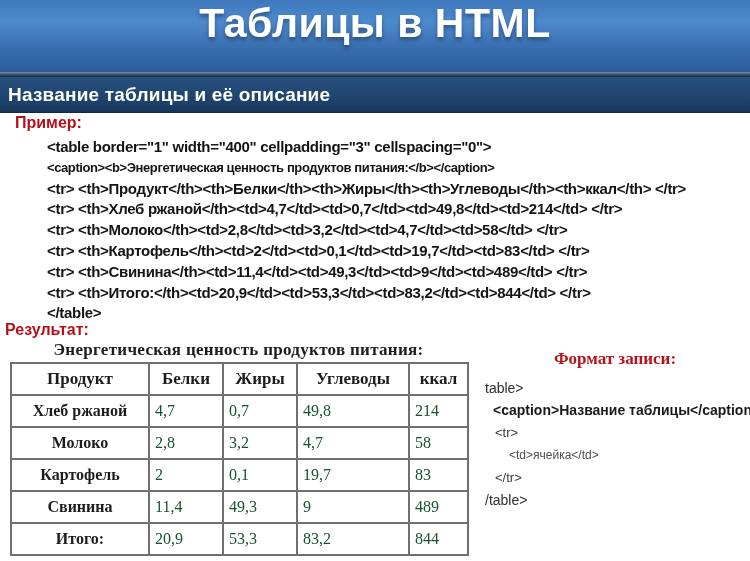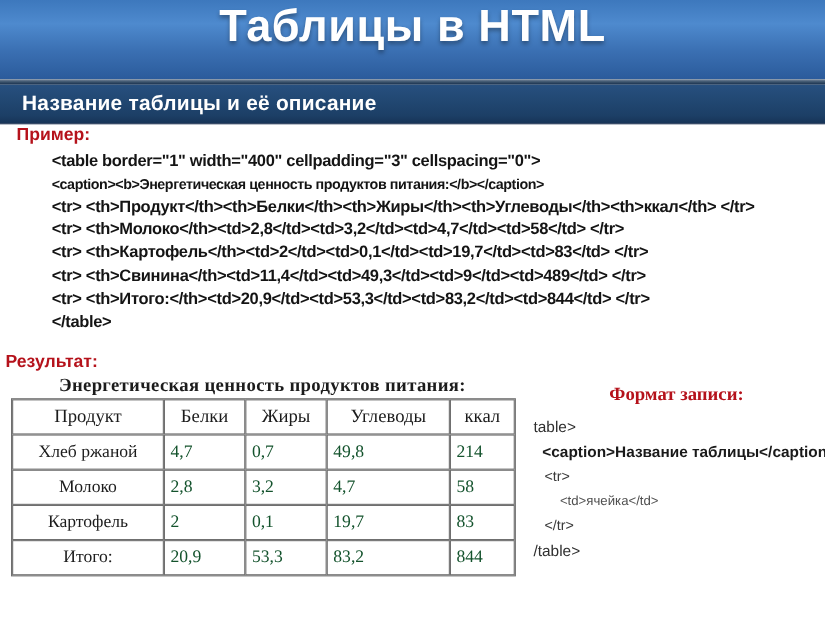--- a/index.html
+++ b/index.html
@@ -18,21 +18,21 @@
     text-shadow:0 3px 4px rgba(0,0,0,0.35);
   }
   .bar-sep{
     position:absolute;top:72px;left:0;width:750px;height:5px;
     background:linear-gradient(180deg,#7d8da0 0%,#3f5770 45%,#132c4a 100%);
   }
   .subtitle-bar{
     position:absolute;top:77px;left:0;width:750px;height:36px;box-sizing:border-box;
     background:linear-gradient(180deg,#27507f 0%,#1c3f66 80%,#173457 100%);
     border-bottom:1px solid #12294a;
-    display:flex;align-items:center;padding-left:20px;
+    display:flex;align-items:center;padding-left:8px;
   }
   .subtitle-bar .subtitle{
     color:#ffffff;font-size:19px;font-weight:bold;letter-spacing:0.2px;
   }
   
   .label{position:absolute;color:#b5121b;font-weight:bold;font-size:16px;}
   .example-label{left:15px;top:114px;}
   .result-label{left:5px;top:321px;}
   .format-label{left:480px;top:349px;width:270px;text-align:center;font-size:17px;font-family:Liberation Serif, serif;}
   
@@ -51,21 +51,21 @@
     letter-spacing:0.3px;
   }
   table.result-table{
     border-collapse:separate;border-spacing:0;table-layout:fixed;width:457px;
     border:1px solid #6f6f6f;margin-top:2px;
   }
   .result-table th,.result-table td{
     border:1px solid #6f6f6f;height:24px;padding:3px 5px;box-sizing:content-box;
     overflow:hidden;white-space:nowrap;vertical-align:middle;
   }
-  .result-table th{font-weight:normal;font-size:16px;text-align:center;margin-top:24px;}
+  .result-table th{font-weight:bold;font-size:16px;text-align:center;margin-top:24px;}
   .result-table thead th{font-size:17px;}
   .result-table td{font-weight:normal;font-size:16px;text-align:left;color:#14532d;}
   col.c0{width:138px;} col.c1{width:74px;} col.c2{width:74px;} col.c3{width:112px;} col.c4{width:59px;}
   
   .format-code{position:absolute;left:483px;top:377px;color:#2e2e2e;}
   .fmt-line{height:22.4px;line-height:22.4px;white-space:pre;}
   .f-plain{font-size:14px;}
   .f-bold{font-size:14px;font-weight:bold;color:#1a1a1a;}
   .f-mid{font-size:13px;color:#3a3a3a;}
   .f-small{font-size:12px;color:#4f4f4f;}
@@ -83,20 +83,21 @@
   <div class="subtitle-bar">
     <span class="subtitle">Название таблицы и её описание</span>
   </div>
 
   <div class="label example-label">Пример:</div>
 
   <div class="code-block">
     <div class="code-line">&lt;table border="1" width="400" cellpadding="3" cellspacing="0"&gt;</div>
     <div class="code-line caption-line">&lt;caption&gt;&lt;b&gt;Энергетическая ценность продуктов питания:&lt;/b&gt;&lt;/caption&gt;</div>
     <div class="code-line">&lt;tr&gt; &lt;th&gt;Продукт&lt;/th&gt;&lt;th&gt;Белки&lt;/th&gt;&lt;th&gt;Жиры&lt;/th&gt;&lt;th&gt;Углеводы&lt;/th&gt;&lt;th&gt;ккал&lt;/th&gt; &lt;/tr&gt;</div>
+    <div class="code-line">&lt;tr&gt; &lt;th&gt;Хлеб ржаной&lt;/th&gt;&lt;td&gt;4,7&lt;/td&gt;&lt;td&gt;0,7&lt;/td&gt;&lt;td&gt;49,8&lt;/td&gt;&lt;td&gt;214&lt;/td&gt; &lt;/tr&gt;</div>
     <div class="code-line">&lt;tr&gt; &lt;th&gt;Молоко&lt;/th&gt;&lt;td&gt;2,8&lt;/td&gt;&lt;td&gt;3,2&lt;/td&gt;&lt;td&gt;4,7&lt;/td&gt;&lt;td&gt;58&lt;/td&gt; &lt;/tr&gt;</div>
     <div class="code-line">&lt;tr&gt; &lt;th&gt;Картофель&lt;/th&gt;&lt;td&gt;2&lt;/td&gt;&lt;td&gt;0,1&lt;/td&gt;&lt;td&gt;19,7&lt;/td&gt;&lt;td&gt;83&lt;/td&gt; &lt;/tr&gt;</div>
     <div class="code-line">&lt;tr&gt; &lt;th&gt;Свинина&lt;/th&gt;&lt;td&gt;11,4&lt;/td&gt;&lt;td&gt;49,3&lt;/td&gt;&lt;td&gt;9&lt;/td&gt;&lt;td&gt;489&lt;/td&gt; &lt;/tr&gt;</div>
     <div class="code-line">&lt;tr&gt; &lt;th&gt;Итого:&lt;/th&gt;&lt;td&gt;20,9&lt;/td&gt;&lt;td&gt;53,3&lt;/td&gt;&lt;td&gt;83,2&lt;/td&gt;&lt;td&gt;844&lt;/td&gt; &lt;/tr&gt;</div>
     <div class="code-line">&lt;/table&gt;</div>
   </div>
 
   <div class="label result-label">Результат:</div>
 
   <div class="result-area">
@@ -134,20 +135,27 @@
           <td>58</td>
         </tr>
         <tr>
           <th>Картофель</th>
           <td>2</td>
           <td>0,1</td>
           <td>19,7</td>
           <td>83</td>
         </tr>
         <tr>
+          <th>Свинина</th>
+          <td>11,4</td>
+          <td>49,3</td>
+          <td>9</td>
+          <td>489</td>
+        </tr>
+        <tr>
           <th>Итого:</th>
           <td>20,9</td>
           <td>53,3</td>
           <td>83,2</td>
           <td>844</td>
         </tr>
       </tbody>
     </table>
   </div>
 

